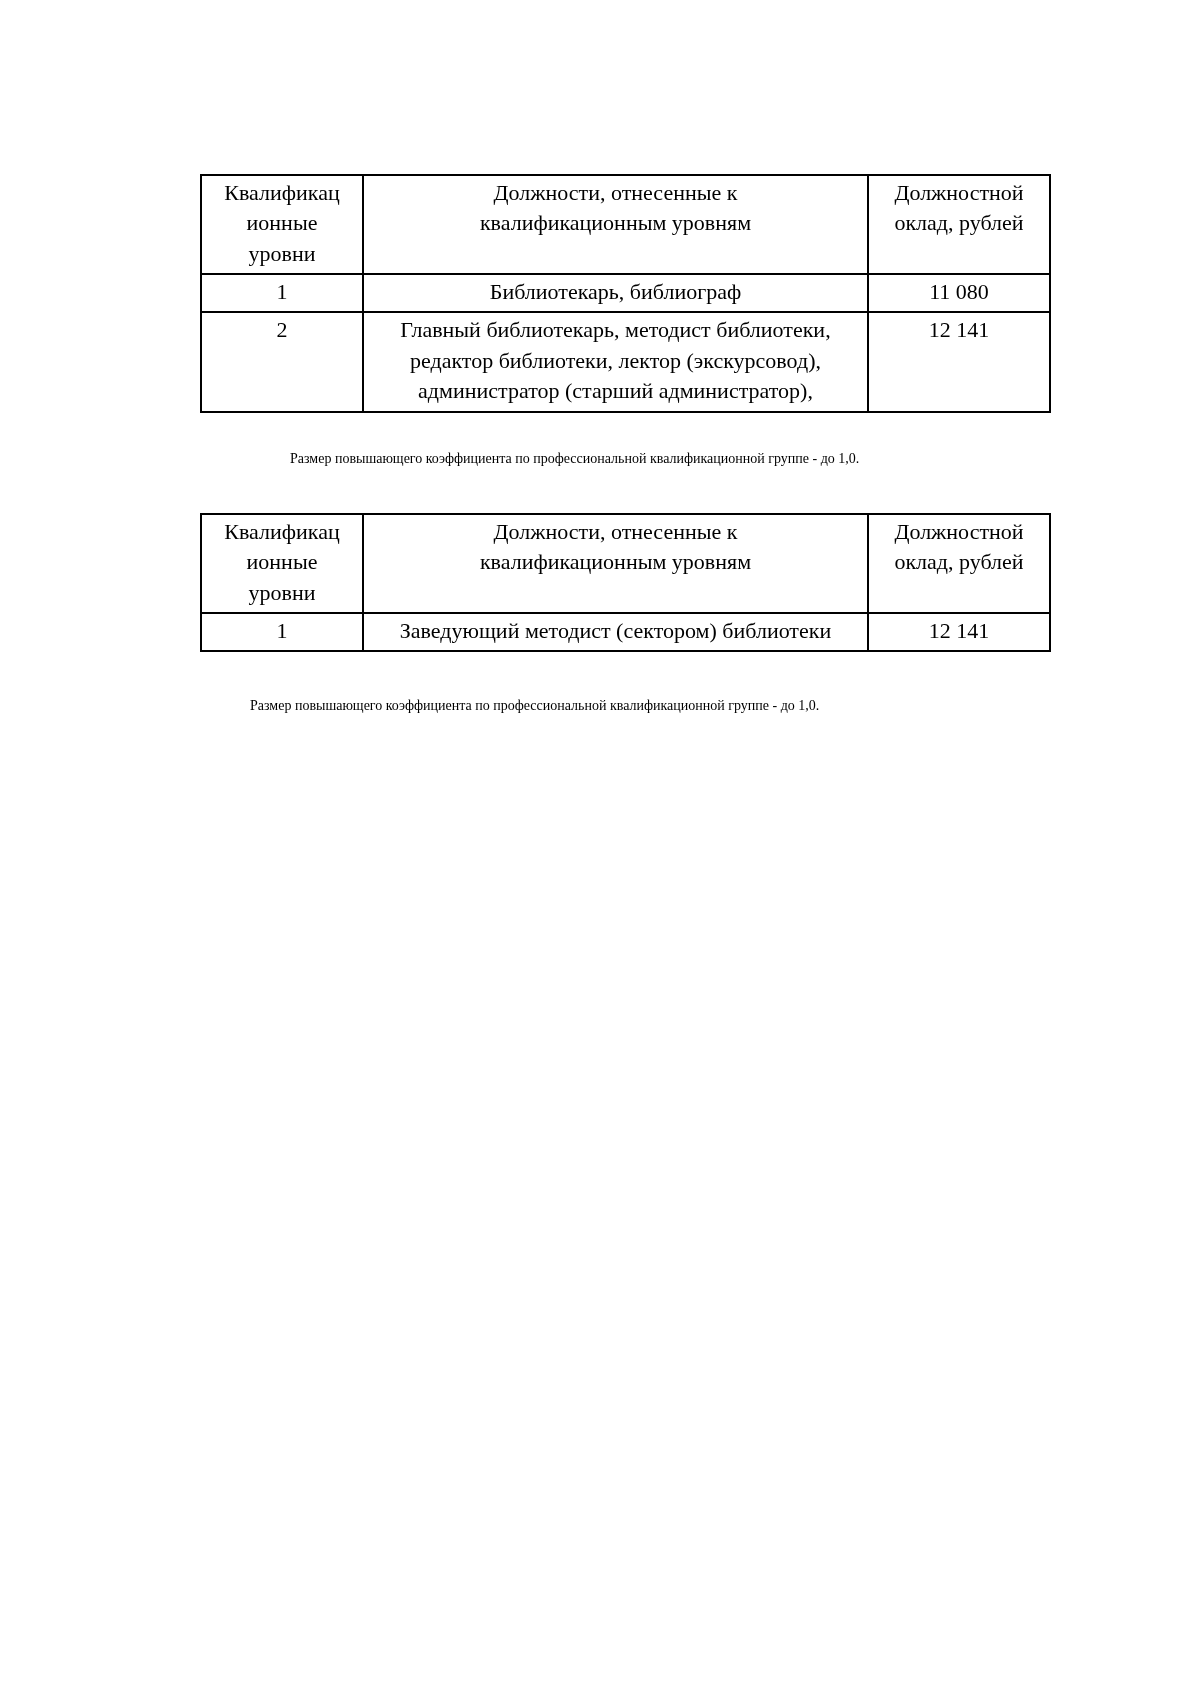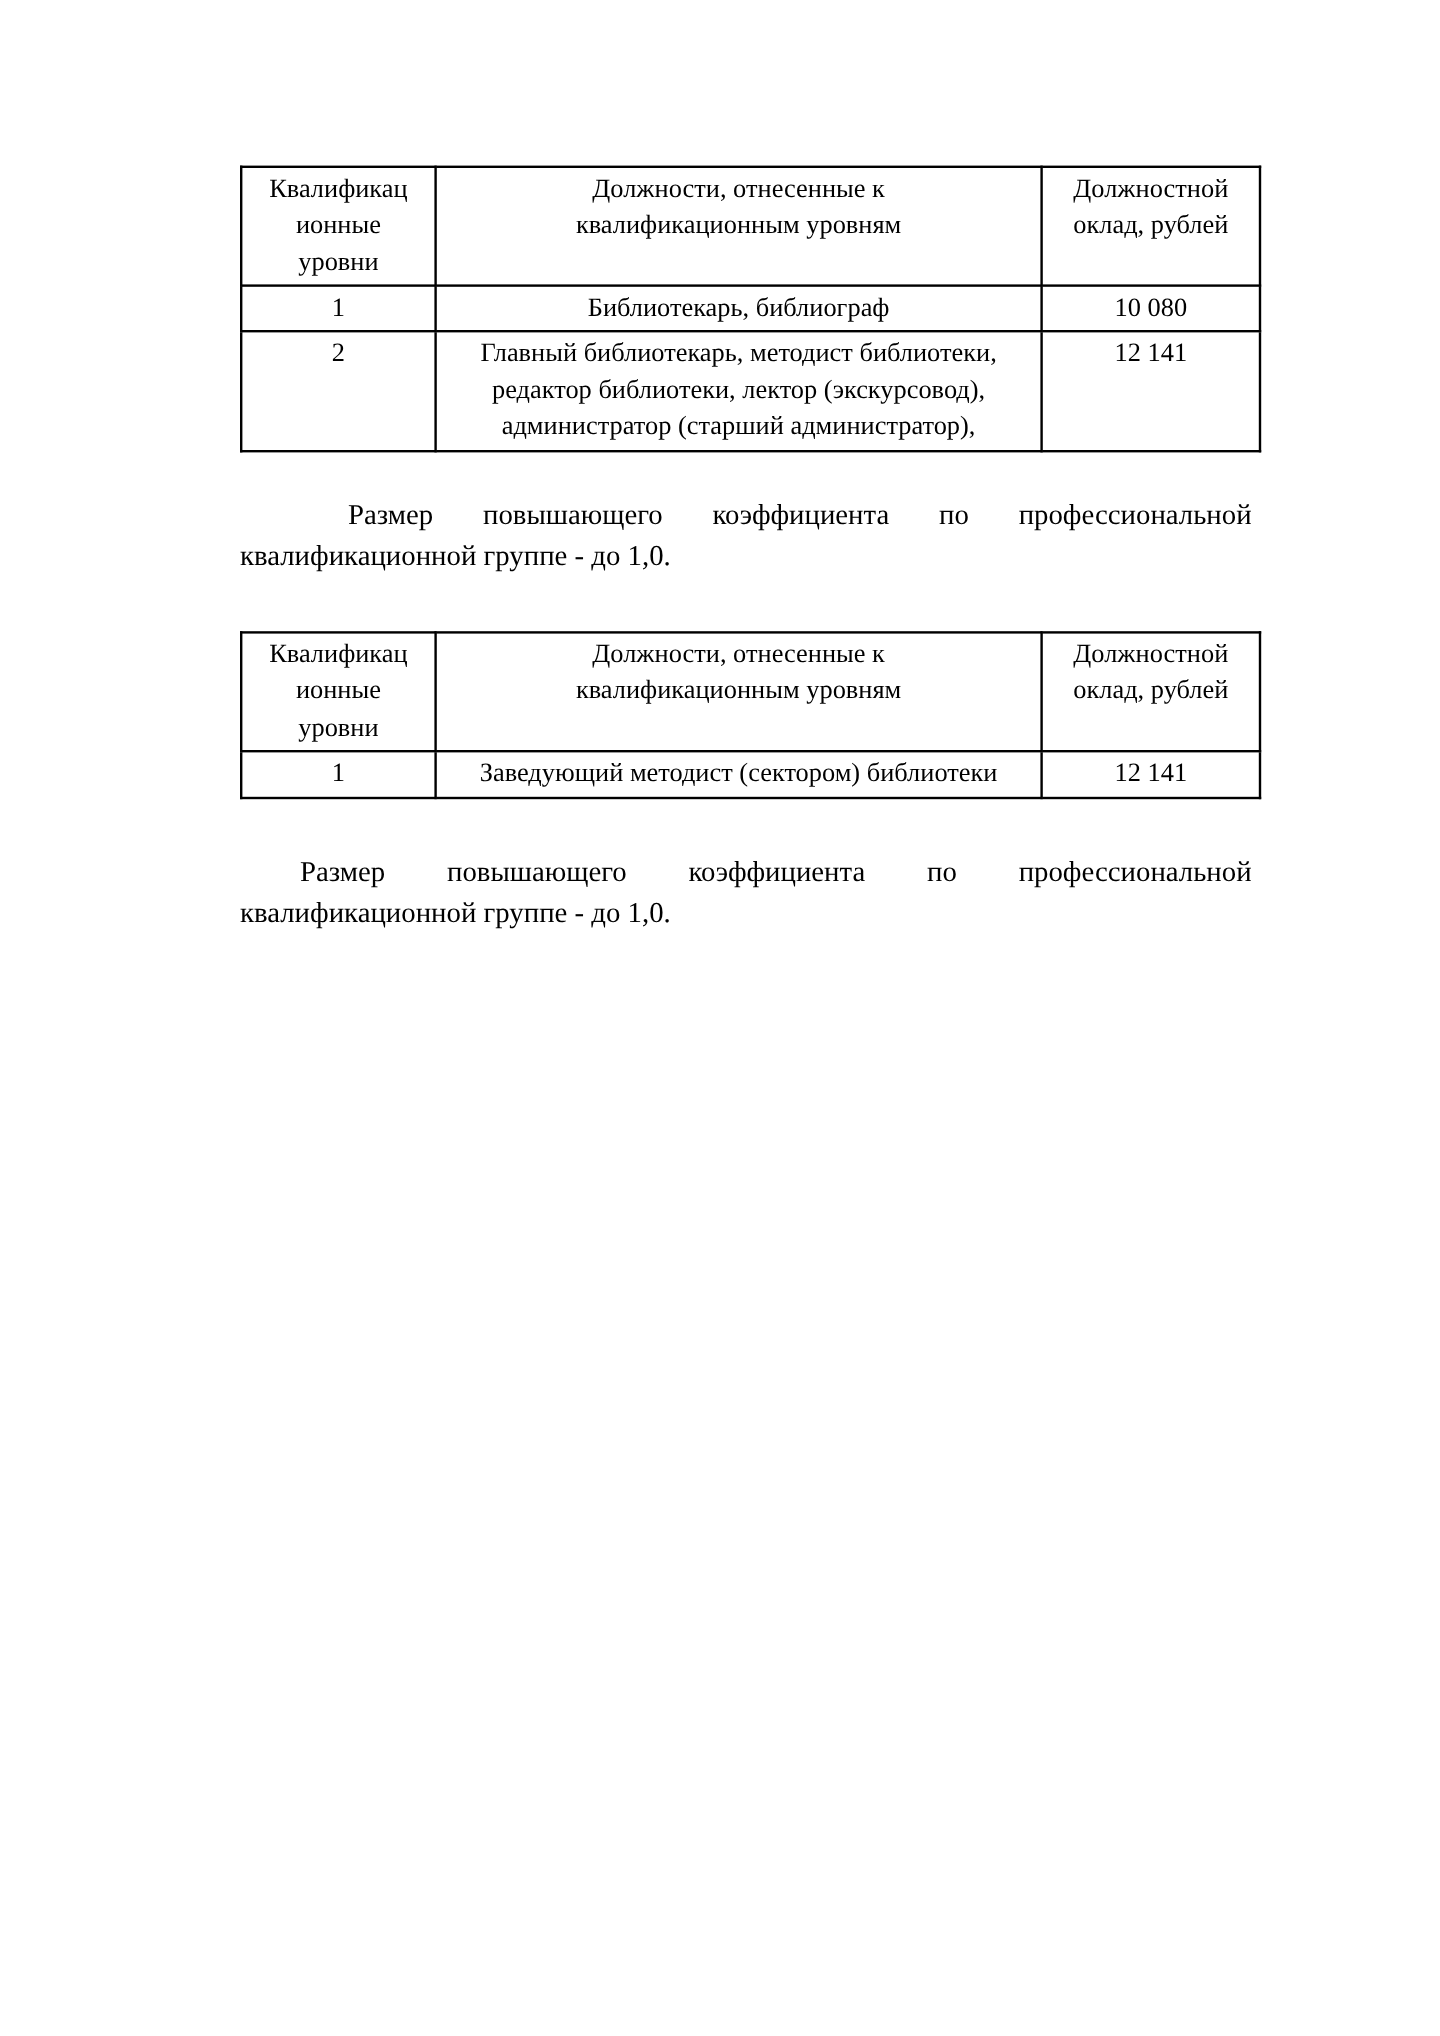--- a/index.html
+++ b/index.html
@@ -20,36 +20,37 @@
     position: absolute;
     left: 200px;
     top: 138px;
     width: 843px;
   }
   table.doc-table {
     border-collapse: collapse;
     width: 843px;
     table-layout: fixed;
     font-size: 22px;
+    margin-top: 36px;
   }
   table.doc-table td {
     border: 2px solid #000000;
     padding: 2px 8px 4px 8px;
     vertical-align: top;
     line-height: 1.38;
   }
   td.col-level { width: 144px; text-align: center; }
   td.col-positions { width: 487px; text-align: center; }
   td.col-salary { width: 164px; text-align: center; }
   td.head-cell {
     text-align: center;
     white-space: pre-line;
   }
   .para {
-    font-size: 24px;
+    font-size: 14px;
     line-height: 1.45;
     text-align: justify;
     margin: 0;
   }
   .para-1 {
     margin-top: 36px;
     text-indent: 90px;
   }
   .para-2 {
     margin-top: 44px;
@@ -79,21 +80,21 @@
 ионные
 уровни</td>
           <td class="col-positions head-cell">Должности, отнесенные к
 квалификационным уровням</td>
           <td class="col-salary head-cell">Должностной
 оклад, рублей</td>
         </tr>
         <tr>
           <td class="col-level">1</td>
           <td class="col-positions">Библиотекарь, библиограф</td>
-          <td class="col-salary">10 080</td>
+          <td class="col-salary">11 080</td>
         </tr>
         <tr>
           <td class="col-level">2</td>
           <td class="col-positions">Главный библиотекарь, методист библиотеки, редактор библиотеки, лектор (экскурсовод), администратор (старший администратор),</td>
           <td class="col-salary">12 141</td>
         </tr>
       </tbody>
     </table>
 
     <p class="para para-1">Размер повышающего коэффициента по профессиональной квалификационной группе - до 1,0.</p>

